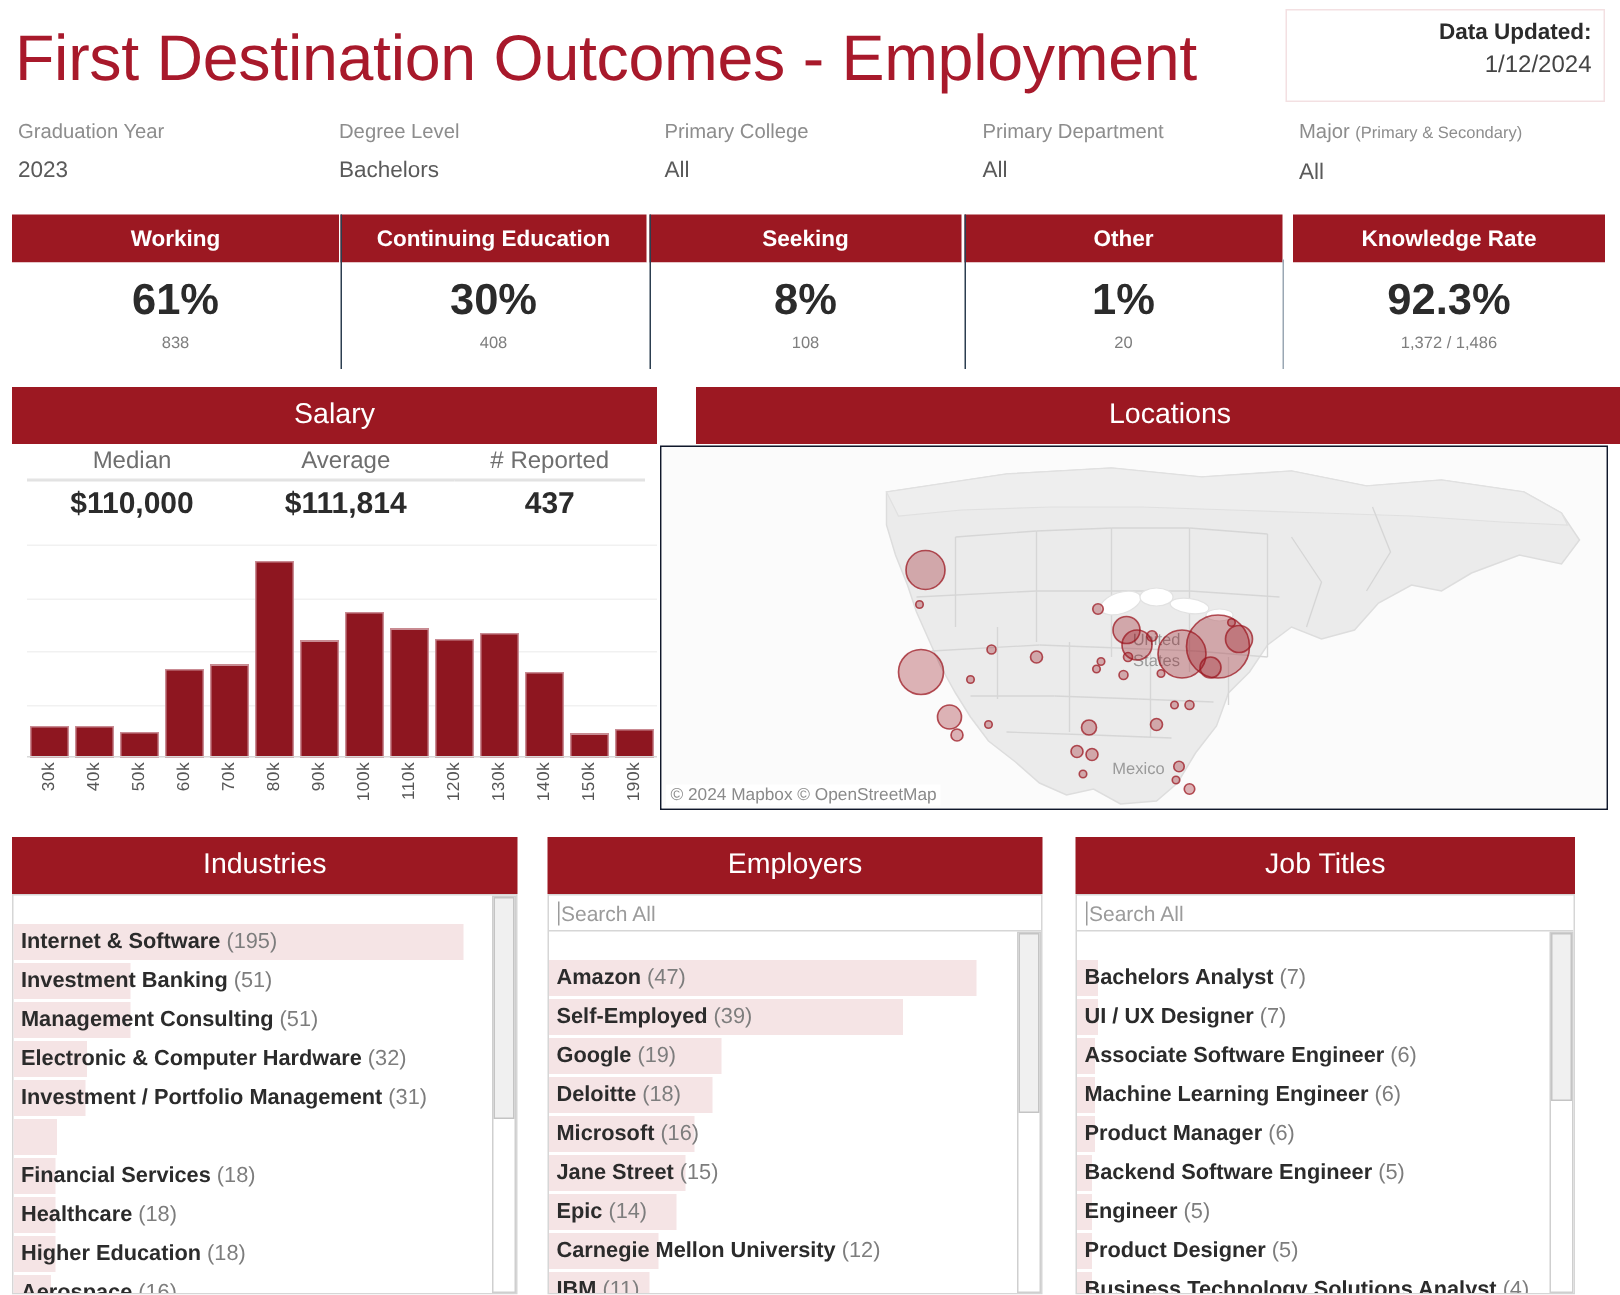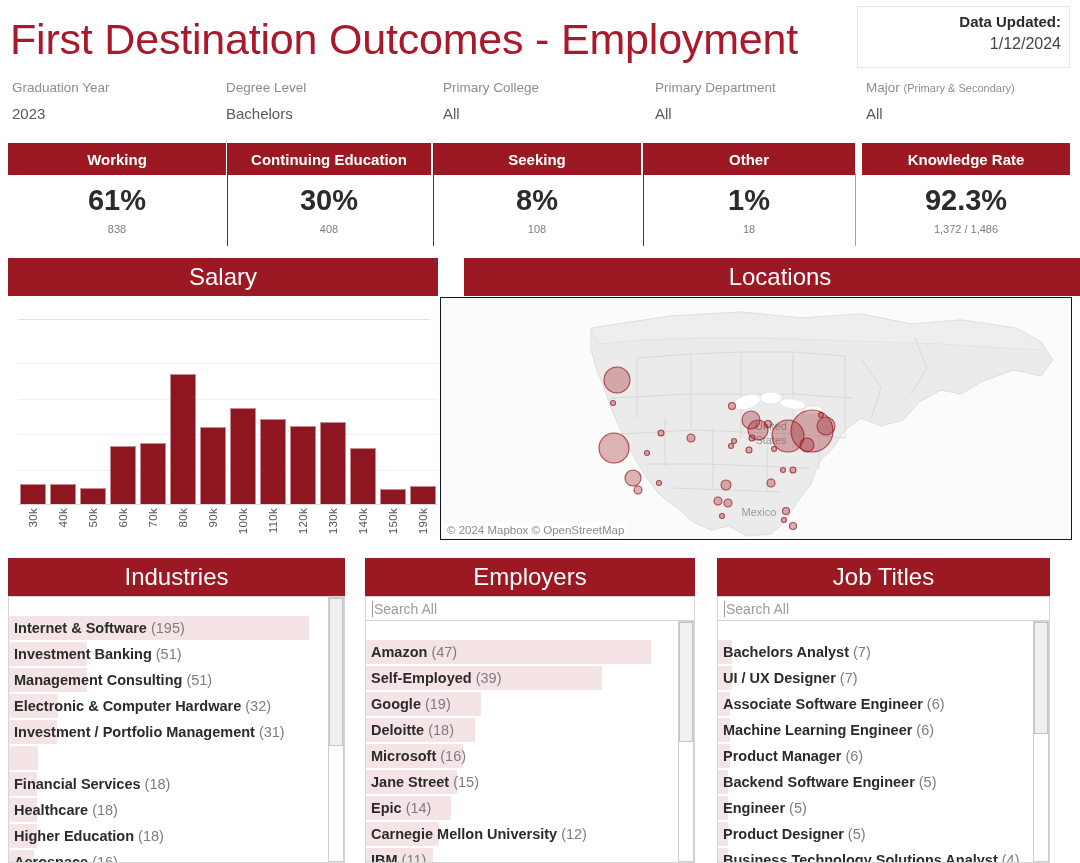--- a/index.html
+++ b/index.html
@@ -73,21 +73,21 @@
   }
   .kpi-gap-line{
     position:absolute;top:30px;width:1px;height:73px;background:#9aa7b3;
   }
 
   
   .panel{position:absolute;}
   .panel-head{
     background:#9C1822;color:#ffffff;
     display:flex;align-items:center;justify-content:center;
-    font-size:24px;font-weight:400;
+    font-size:19px;font-weight:400;
   }
 
   
   #salary-panel{left:8px;top:258px;width:430px;height:282px;}
   #salary-panel .panel-head{height:38px;}
   .sal-stats{position:absolute;left:0;top:38px;width:430px;height:62px;}
   .sal-col{position:absolute;top:0;text-align:center;}
   .sal-label{font-size:16px;color:#6e6e6e;line-height:24px;}
   .sal-rule{height:1px;background:#e2e2e2;width:100%;}
   .sal-value{font-size:20px;font-weight:bold;color:#2b2b2b;line-height:30px;}
@@ -227,38 +227,55 @@
         <div class="kpi-head">Seeking</div>
         <div class="kpi-body">
           <div class="kpi-pct">8%</div>
           <div class="kpi-sub">108</div>
         </div>
       </div>
       <div class="kpi" style="left: 643px; width: 212px;">
         <div class="kpi-head">Other</div>
         <div class="kpi-body">
           <div class="kpi-pct">1%</div>
-          <div class="kpi-sub">18</div>
+          <div class="kpi-sub">20</div>
         </div>
       </div>
       <div class="kpi" style="left: 862px; width: 208px;">
         <div class="kpi-head">Knowledge Rate</div>
         <div class="kpi-body">
           <div class="kpi-pct">92.3%</div>
           <div class="kpi-sub">1,372 / 1,486</div>
         </div>
       </div>
       <div class="kpi-div" style="left: 226.5px;"></div>
       <div class="kpi-div" style="left: 432.5px;"></div>
       <div class="kpi-div" style="left: 642.5px;"></div>
       <div class="kpi-gap-line" style="left: 855px;"></div>
     </div>
 
   <div class="panel" id="salary-panel">
     <div class="panel-head">Salary</div>
+    <div class="sal-stats" id="sal-stats">
+        <div class="sal-col" style="left: 10px; width: 140px;">
+          <div class="sal-label">Median</div>
+          <div class="sal-rule"></div>
+          <div class="sal-value">$110,000</div>
+        </div>
+        <div class="sal-col" style="left: 150px; width: 145px;">
+          <div class="sal-label">Average</div>
+          <div class="sal-rule"></div>
+          <div class="sal-value">$111,814</div>
+        </div>
+        <div class="sal-col" style="left: 295px; width: 127px;">
+          <div class="sal-label"># Reported</div>
+          <div class="sal-rule"></div>
+          <div class="sal-value">437</div>
+        </div>
+      </div>
     <div class="hist" id="hist">
         <div class="gridline" style="top: 107px;"></div>
         <div class="gridline" style="top: 71px;"></div>
         <div class="gridline" style="top: 36px;"></div>
         <div class="gridline" style="top: 0px;"></div>
         <div class="bar" title="30k: 12" style="left: 2px; width: 26px; height: 21px;"></div>
         <div class="bar" title="40k: 12" style="left: 32px; width: 26px; height: 21px;"></div>
         <div class="bar" title="50k: 10" style="left: 62px; width: 26px; height: 17px;"></div>
         <div class="bar" title="60k: 34" style="left: 92px; width: 26px; height: 59px;"></div>
         <div class="bar" title="70k: 36" style="left: 122px; width: 26px; height: 62px;"></div>

